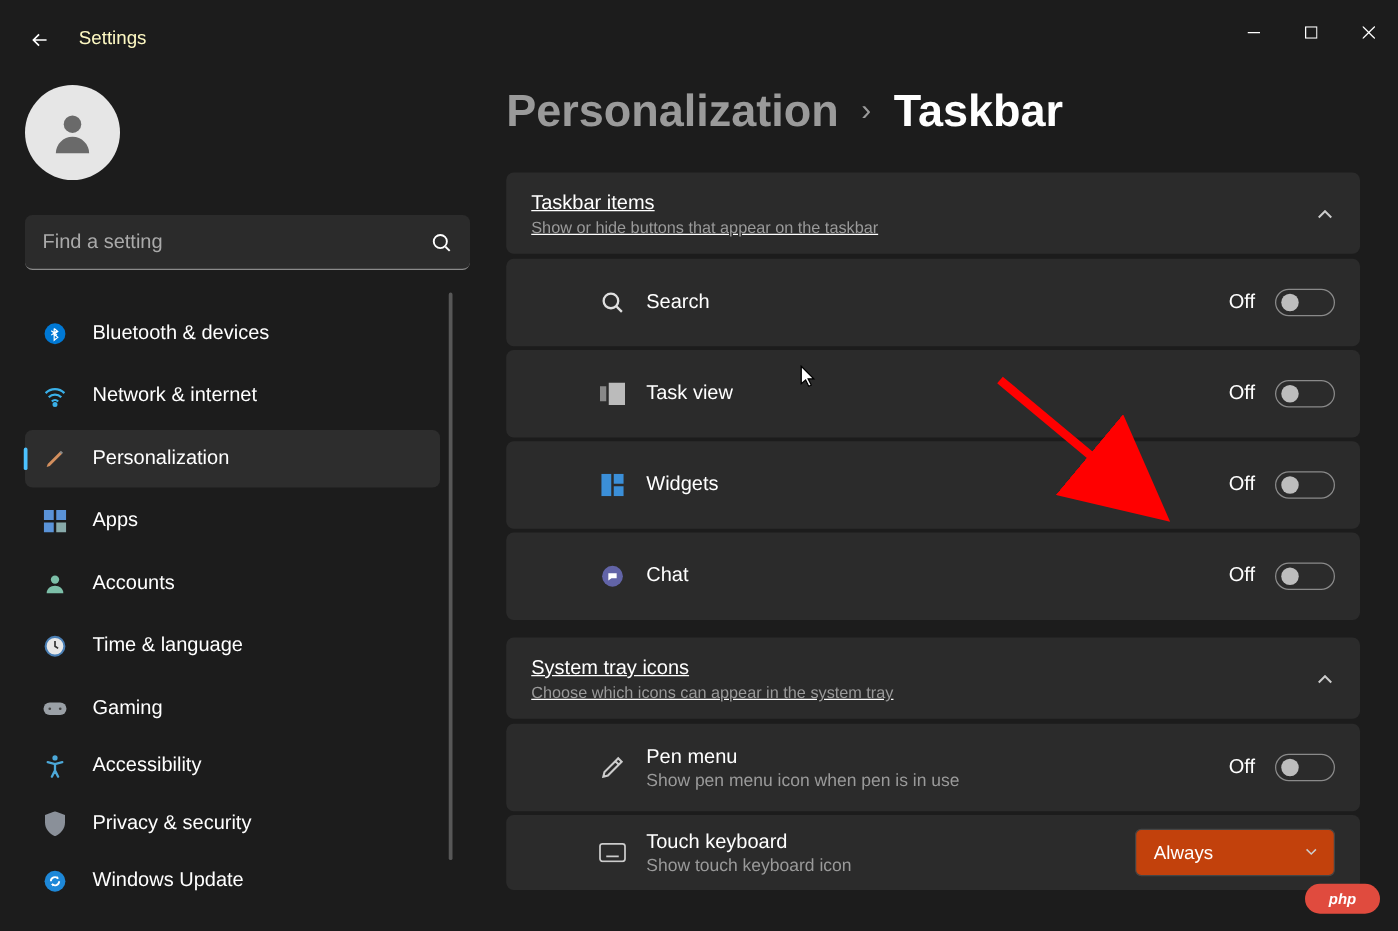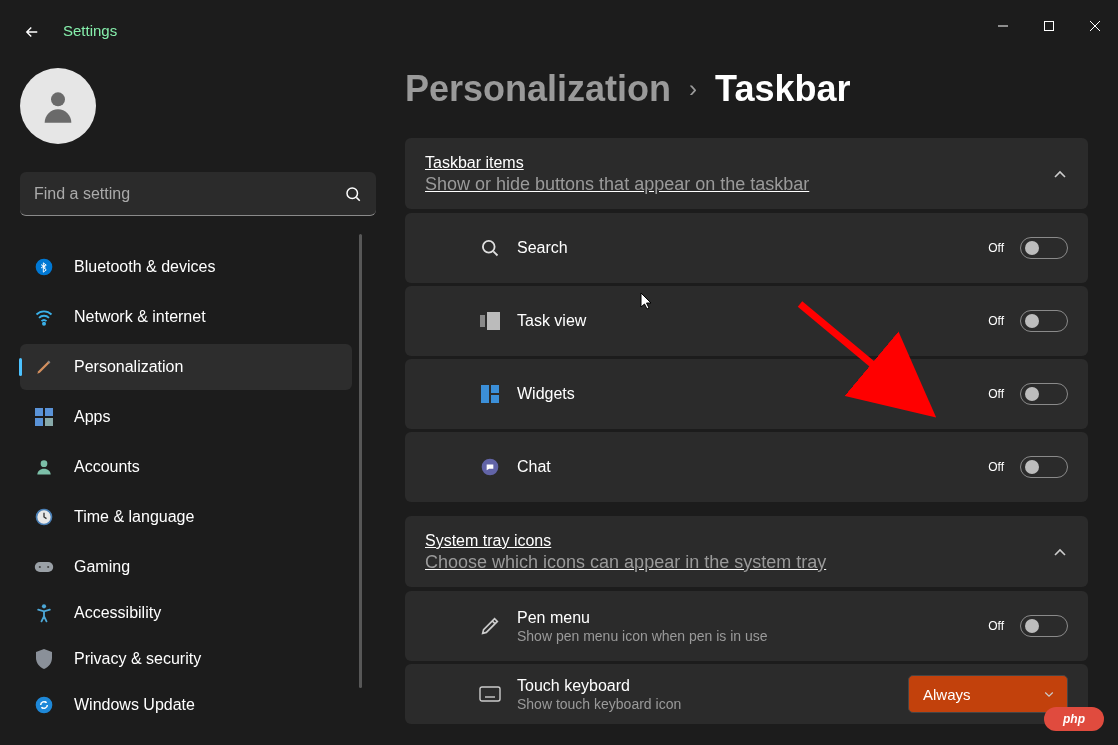--- a/index.html
+++ b/index.html
@@ -1,21 +1,21 @@
 <!DOCTYPE html>
 <html><head>
 <meta charset="utf-8">
 <style>
 * { margin:0; padding:0; box-sizing:border-box; font-family:"Segoe UI Variable","Segoe UI",sans-serif; -webkit-font-smoothing:antialiased; }
 body { width:1118px; height:745px; background:#1c1c1c; color:#fff; overflow:hidden; position:relative; }
 
 
 .titlebar { height:48px; display:flex; align-items:center; justify-content:flex-end; padding-right:0; position:relative; }
 .back-btn { position:absolute; left:22px; top:22px; width:20px; height:20px; display:flex; align-items:center; justify-content:center; color:#fff; }
-.app-title { position:absolute; left:63px; top:22px; font-size:15px; font-weight:400; color:#86efac; }
+.app-title { position:absolute; left:63px; top:22px; font-size:15px; font-weight:400; color:#fef9c3; }
 .win-controls { display:flex; height:32px; margin-top:4px; }
 .win-btn { width:46px; height:32px; display:flex; align-items:center; justify-content:center; color:#fff; }
 .win-btn svg { width:10px; height:10px; }
 
 
 .content { display:flex; height:calc(100% - 48px); }
 .sidebar { width:370px; padding:20px 10px 0 20px; position:relative; }
 .avatar { width:76px; height:76px; border-radius:50%; background:#e6e6e6; display:flex; align-items:center; justify-content:center; margin-bottom:28px; }
 .avatar svg { width:40px; height:40px; fill:#6a6a6a; }
 
@@ -36,31 +36,31 @@
 .main { flex:1; padding:20px 30px 0 35px; overflow:hidden; }
 .breadcrumb { display:flex; align-items:center; gap:18px; margin-bottom:28px; }
 .crumb-parent { font-size:36px; font-weight:600; color:#9a9a9a; }
 .crumb-sep { font-size:24px; color:#9a9a9a; }
 .crumb-current { font-size:36px; font-weight:700; color:#fff; }
 
 .section { background:#2b2b2b; border-radius:6px; margin-bottom:4px; }
 .section-header { padding:16px 20px 14px 20px; display:flex; align-items:center; justify-content:space-between; }
 .section-titleblock { display:flex; flex-direction:column; gap:2px;text-decoration:underline; }
 .section-title { font-size:16px; font-weight:400; }
-.section-sub { font-size:18px; color:#9a9a9a; }
+.section-sub { font-size:13px; color:#9a9a9a; }
 .chev { width:16px; height:16px; color:#ccc; }
 
 .cards { display:flex; flex-direction:column; gap:3px; margin-bottom:14px; }
 .card { height:70px; background:#2b2b2b; border-radius:6px; display:flex; align-items:center; padding:0 20px 0 74px; position:relative; }
 .card-icon { position:absolute; left:74px; width:22px; height:22px; display:flex; align-items:center; justify-content:center; }
 .card-label { margin-left:38px; font-size:16px; }
 .card-labels { margin-left:38px; display:flex; flex-direction:column; gap:1px; }
 .card-sub { font-size:14px; color:#9a9a9a; }
 .card-right { margin-left:auto; display:flex; align-items:center; gap:16px; }
-.toggle-label { font-size:12px; color:#fff; }
+.toggle-label { font-size:16px; color:#fff; }
 .toggle { width:48px; height:22px; border:1px solid #8a8a8a; border-radius:11px; position:relative; background:transparent; }
 .toggle::after { content:""; position:absolute; width:14px; height:14px; background:#bdbdbd; border-radius:50%; top:3px; left:4px; }
 .select-box { width:160px; height:38px; background:#c2410c; border:1px solid #454545; border-radius:5px; display:flex; align-items:center; justify-content:space-between; padding:0 12px 0 14px; font-size:15px; }
 
 
 .arrow-annot { position:absolute; pointer-events:none; }
 
 .cursor { position:absolute; left:640px; top:292px; pointer-events:none; }
 
 

